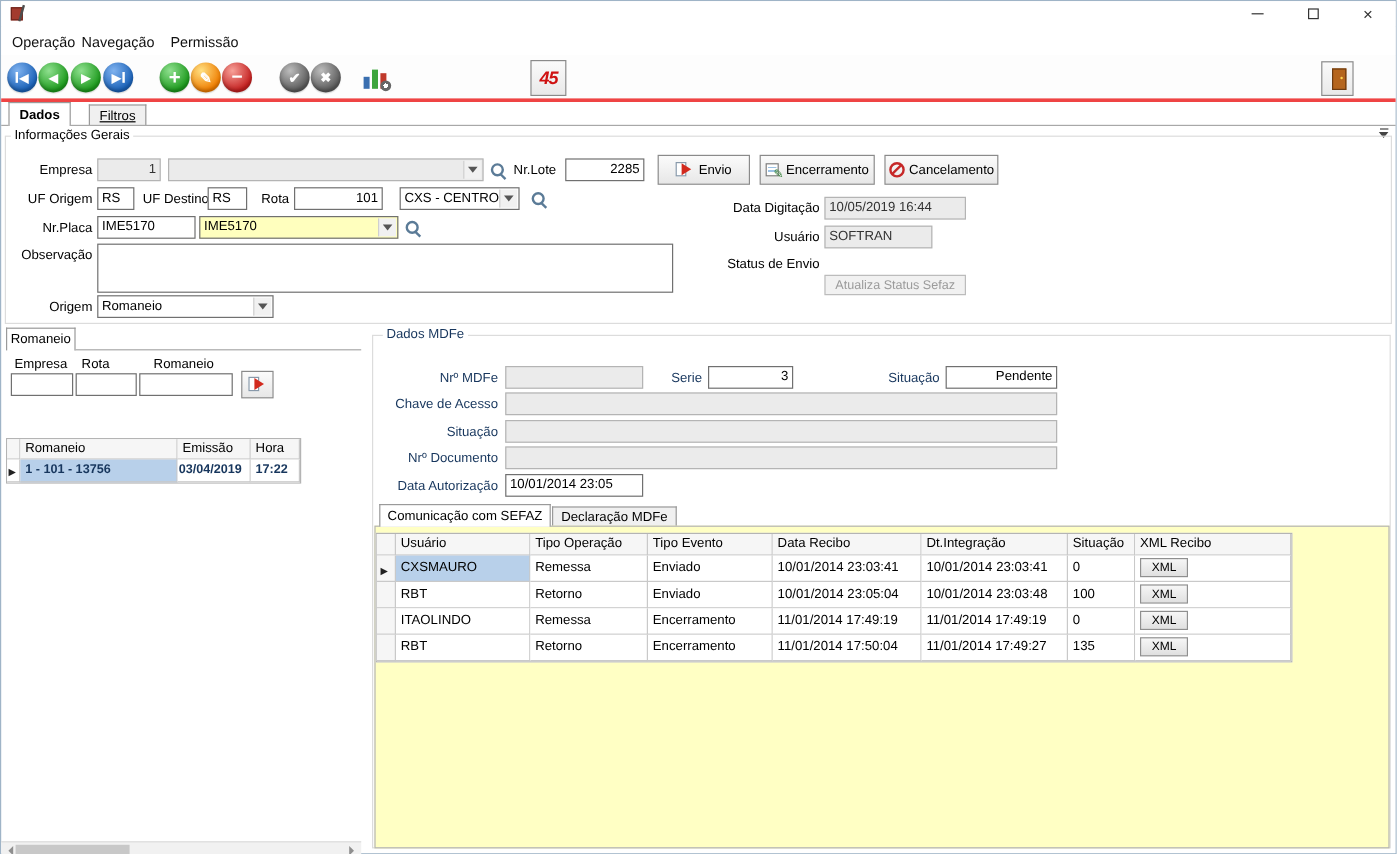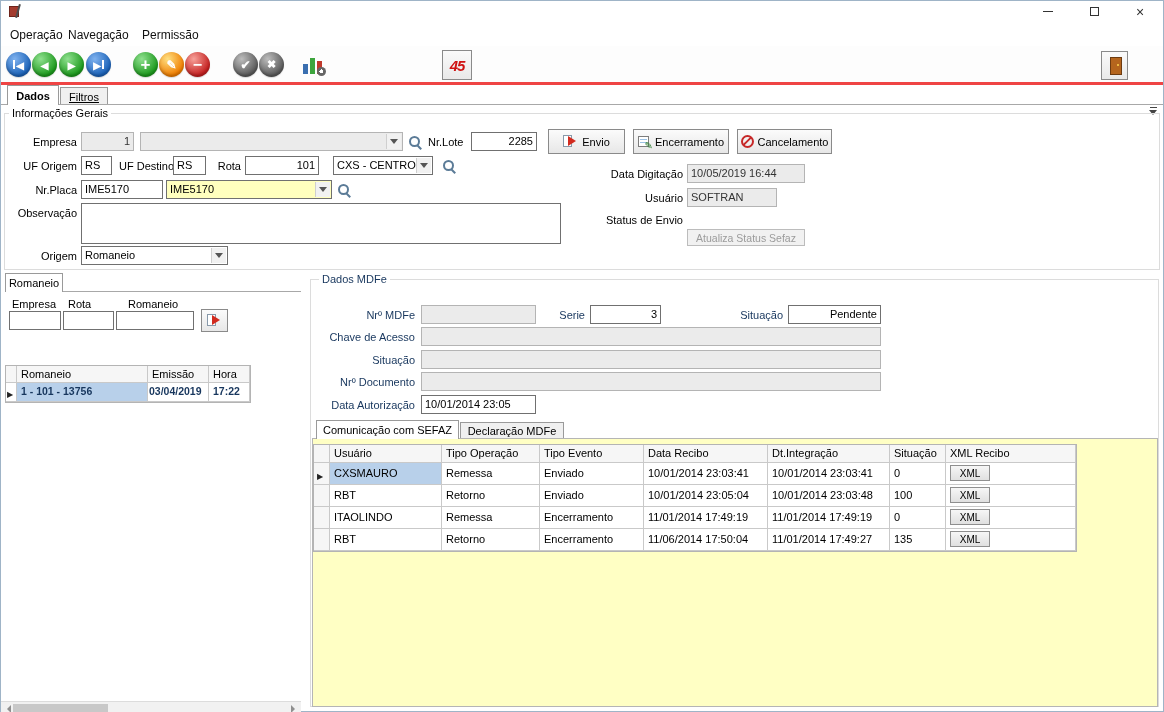--- a/index.html
+++ b/index.html
@@ -179,21 +179,21 @@
 
     <div class="sq-btn" style="left:1100px; top:5px; width:27px; height:29px;">
       <span class="door-icon"></span>
     </div>
     <span class="overflow-arrow"></span>
   </div>
 
   <div class="tab active" style="left:6px; top:84px; width:52px; height:20px;">
       <span>Dados</span>
     </div>
-  <div class="tab" style="left:59px; top:86px; width:48px; height:18px;text-decoration:underline;">
+  <div class="tab" style="left:73px; top:86px; width:48px; height:18px;text-decoration:underline;">
       <span>Filtros</span>
     </div>
   <div class="tabline" style="left:0; top:103px; width:1162px;"></div>
 
   <div class="groupbox" style="left:3px; top:112px; width:1156px; height:157px;"></div>
   <span class="legend" style="left:8px; top:106px;">Informações Gerais</span>
 
   <span class="lbl r" style="left:20px; top:135px; width:56px;">Empresa</span>
   <div class="field ro num" style="left:80px; top:131px; width:53px;">1</div>
   <div class="field ro combo" style="left:139px; top:131px; width:263px;"><span></span><span class="dd"></span></div>
@@ -357,21 +357,21 @@
     <div class="gc" style="left:454px; top:62px; width:122px; height:22px; padding:4px;">11/01/2014 17:49:19</div>
     <div class="gc" style="left:576px; top:62px; width:56px; height:22px; padding:4px;">0</div>
     <div class="gc" style="left:632px; top:62px; width:130px; height:22px;">
         <span class="xmlbtn">XML</span>
       </div>
 
     <div class="gc gh" style="left:0; top:84px; width:16px; height:22px;"></div>
     <div class="gc" style="left:16px; top:84px; width:112px; height:22px; padding:4px;">RBT</div>
     <div class="gc" style="left:128px; top:84px; width:98px; height:22px; padding:4px;">Retorno</div>
     <div class="gc" style="left:226px; top:84px; width:104px; height:22px; padding:4px;">Encerramento</div>
-    <div class="gc" style="left:330px; top:84px; width:124px; height:22px; padding:4px;">11/06/2014 17:50:04</div>
+    <div class="gc" style="left:330px; top:84px; width:124px; height:22px; padding:4px;">11/01/2014 17:50:04</div>
     <div class="gc" style="left:454px; top:84px; width:122px; height:22px; padding:4px;">11/01/2014 17:49:27</div>
     <div class="gc" style="left:576px; top:84px; width:56px; height:22px; padding:4px;">135</div>
     <div class="gc" style="left:632px; top:84px; width:130px; height:22px;">
         <span class="xmlbtn">XML</span>
       </div>
   </div>
 
 </div>
 
 </body></html>

